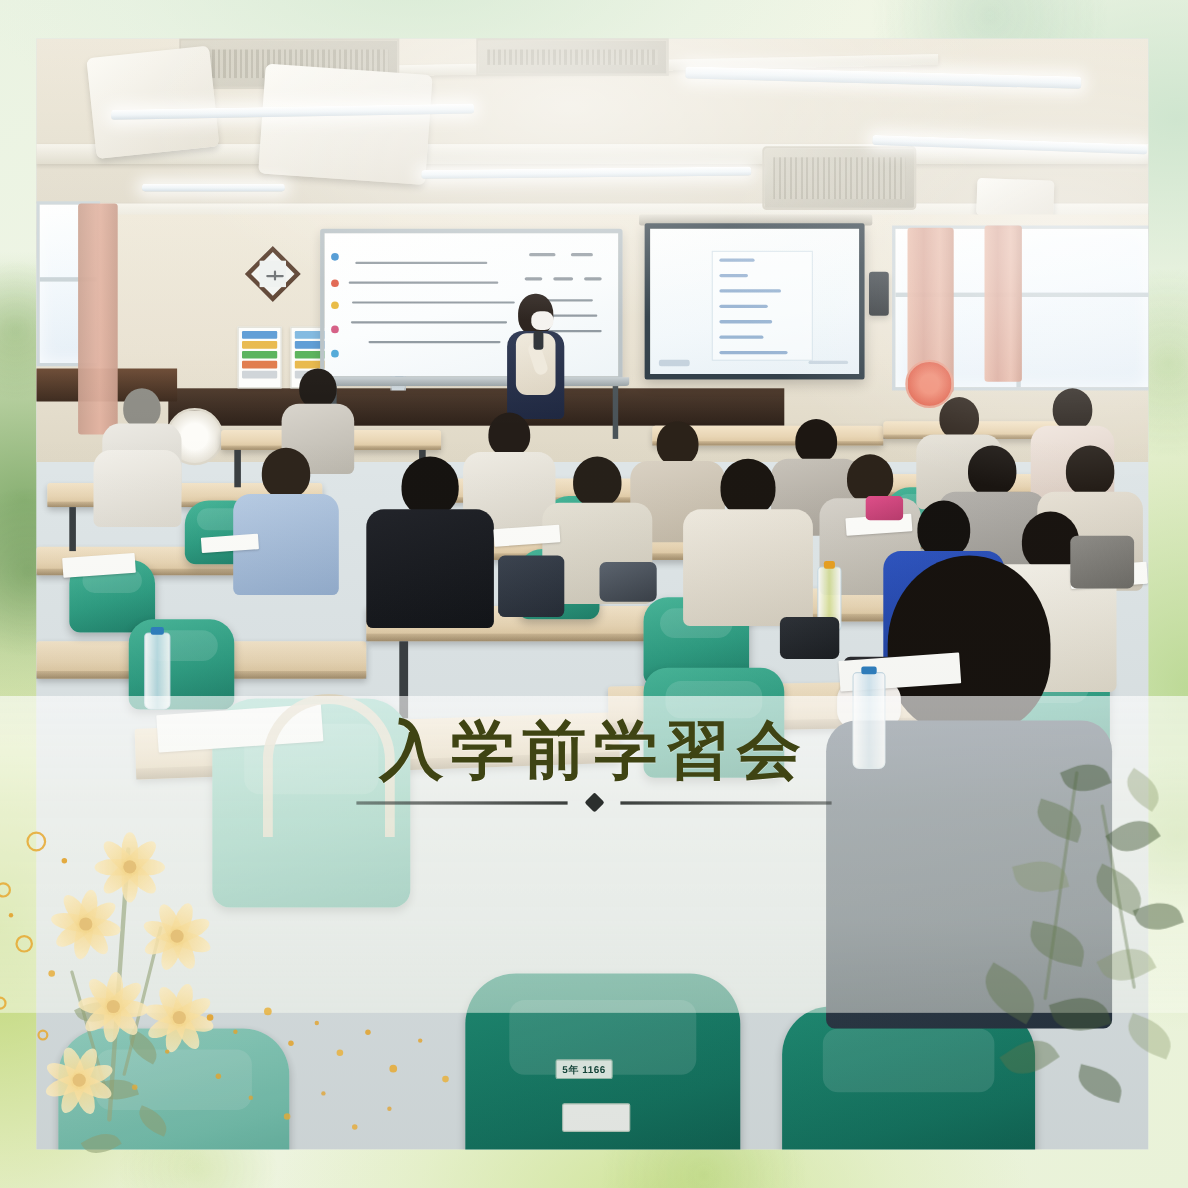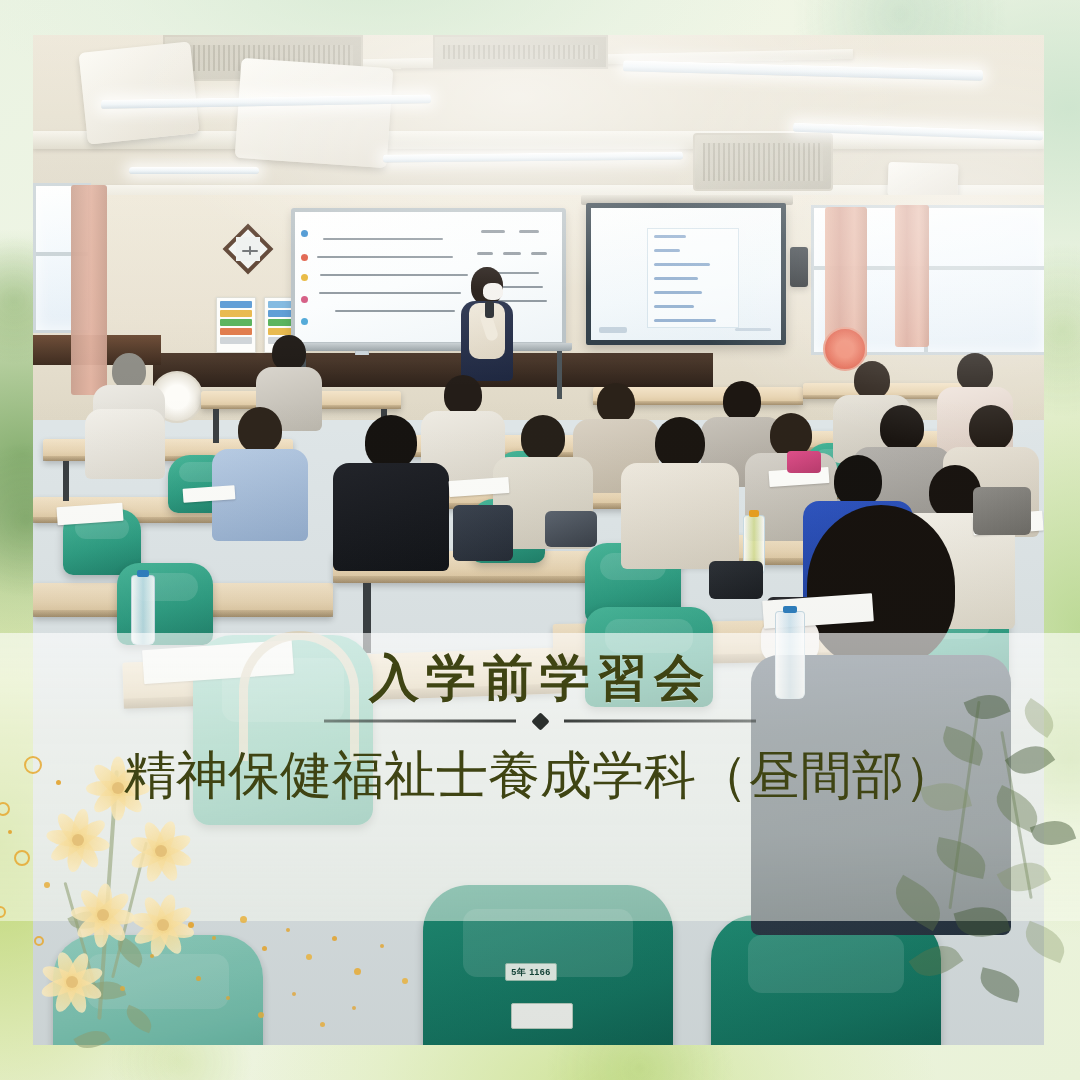--- a/index.html
+++ b/index.html
@@ -297,21 +297,21 @@
   
   #text-layer {
     position:absolute; left:0; right:0; top:633px; height:290px;
     z-index:30;
     display:flex; flex-direction:column; align-items:center;
     justify-content:flex-start;
     padding-top:18px;
   }
   #title {
     font-family:"DejaVu Sans","Liberation Sans",sans-serif;
-    font-size:50px; font-weight:bold;
+    font-size:58px; font-weight:bold;
     letter-spacing:7px;
     color:#3f4413;
     line-height:1.08;
     text-shadow:0 1px 0 rgba(255,255,255,.35);
     white-space:nowrap;
   }
   #divider {
     position:relative;
     width:432px; height:24px;
     margin-top:4px;
@@ -825,16 +825,15 @@
 
   <div id="text-layer">
     <div id="title">入学前学習会</div>
 
     <div id="divider">
       <div class="div-line left"></div>
       <div class="div-diamond"></div>
       <div class="div-line right"></div>
     </div>
 
-    <div class="sub" id="sub1">精神保健福祉士養成学科（昼間部）</div>
   </div>
 
 </div>
 
 </body></html>

